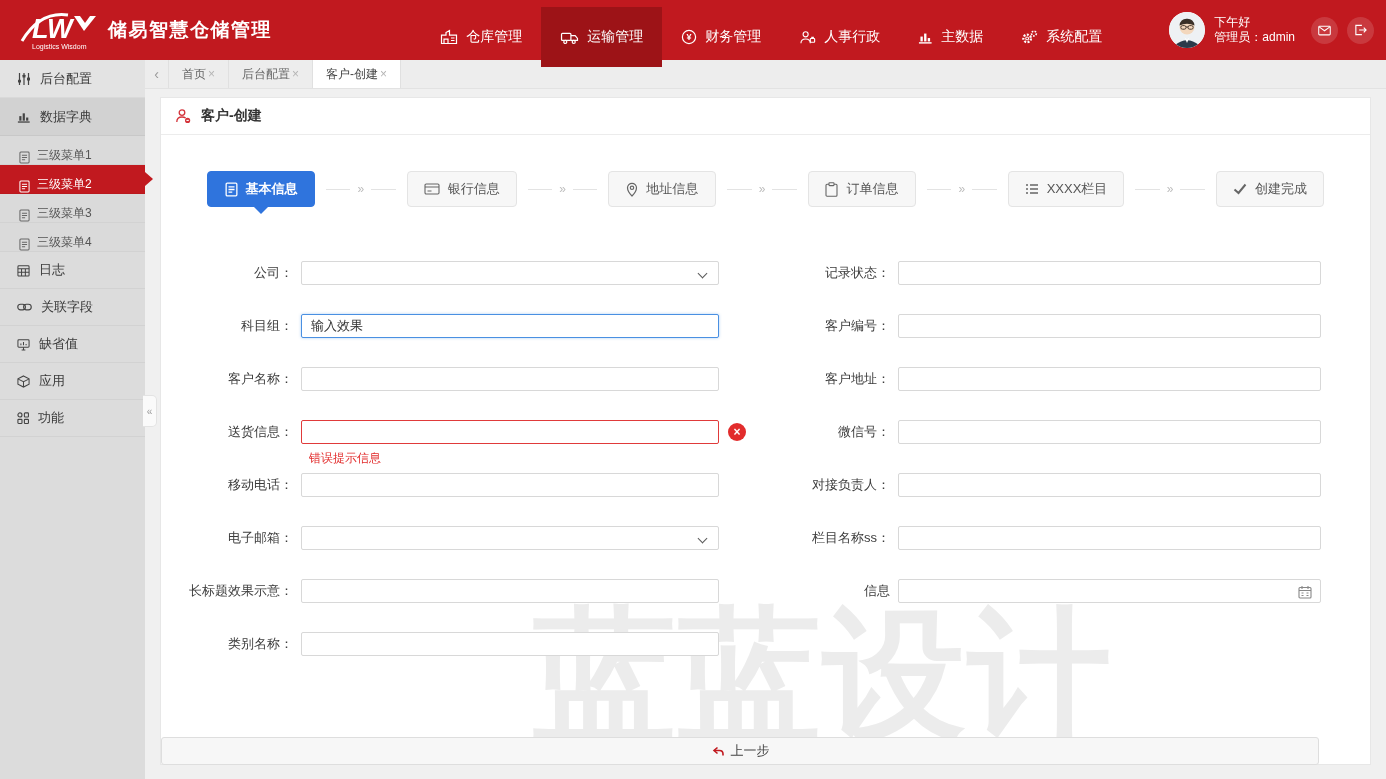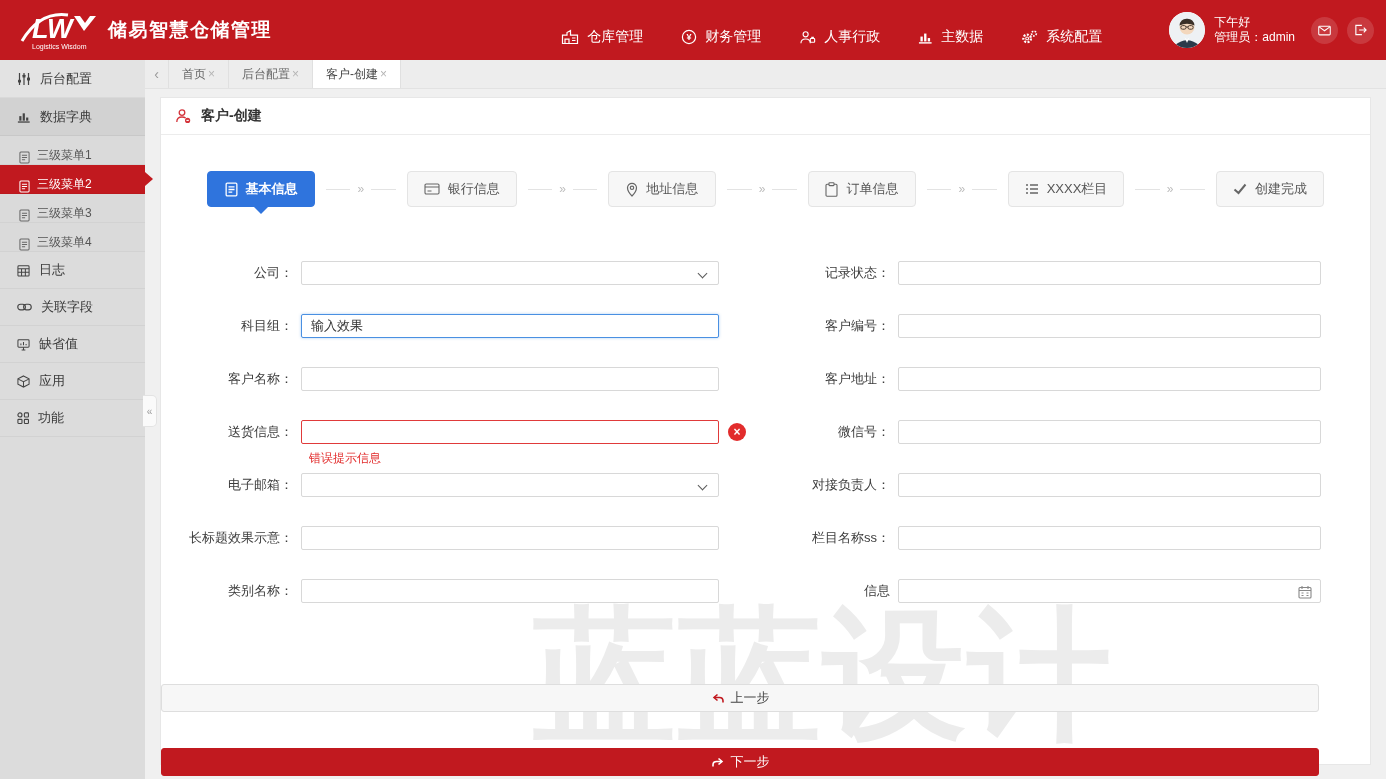--- a/index.html
+++ b/index.html
@@ -93,20 +93,31 @@
     <div class="nav-item">
       <span class="ico">
         <svg width="18" height="16" viewBox="0 0 18 16" fill="none" stroke="#fff" stroke-width="1.2">
             <path d="M1.5 14.5 V6.2 H6 V3.6 L9.5 1.5 V6.2 H16.5 V14.5 Z"></path>
             <path d="M4 14.5 V10.2 H8 V14.5"></path>
             <path d="M11 9 h3.5 M11 11.5 h3.5"></path>
           </svg>
       </span>
       <span>仓库管理</span>
     </div>
+    <div class="nav-item active">
+      <span class="ico">
+        <svg width="19" height="15" viewBox="0 0 20 16" fill="none" stroke="#fff" stroke-width="1.3">
+            <rect x="1.5" y="3.5" width="10" height="7.5" rx="1"></rect>
+            <path d="M11.5 6 H16 L18.5 9 V11 H11.5"></path>
+            <circle cx="5.5" cy="12.7" r="1.6"></circle>
+            <circle cx="14.5" cy="12.7" r="1.6"></circle>
+          </svg>
+      </span>
+      <span>运输管理</span>
+    </div>
     <div class="nav-item">
       <span class="ico">
         <svg width="16" height="16" viewBox="0 0 16 16">
             <circle cx="8" cy="8" r="6.6" fill="none" stroke="#fff" stroke-width="1.2"></circle>
             <text x="8" y="11.4" text-anchor="middle" font-size="9" font-weight="bold" fill="#fff">¥</text>
           </svg>
       </span>
       <span>财务管理</span>
     </div>
     <div class="nav-item">
@@ -416,20 +427,26 @@
         <span class="flabel">送货信息：</span>
         <div class="fbox error">
             <span></span>
           </div>
         <span class="err-ico">
             <span>×</span>
           </span>
         <span class="err-msg">错误提示信息</span>
       </div>
       <div class="frow">
+        <span class="flabel">移动电话：</span>
+        <div class="fbox">
+            <span></span>
+          </div>
+      </div>
+      <div class="frow">
         <span class="flabel">电子邮箱：</span>
         <div class="fbox">
             <span></span>
             <span class="chev"></span>
           </div>
       </div>
       <div class="frow">
         <span class="flabel">长标题效果示意：</span>
         <div class="fbox">
             <span></span>

